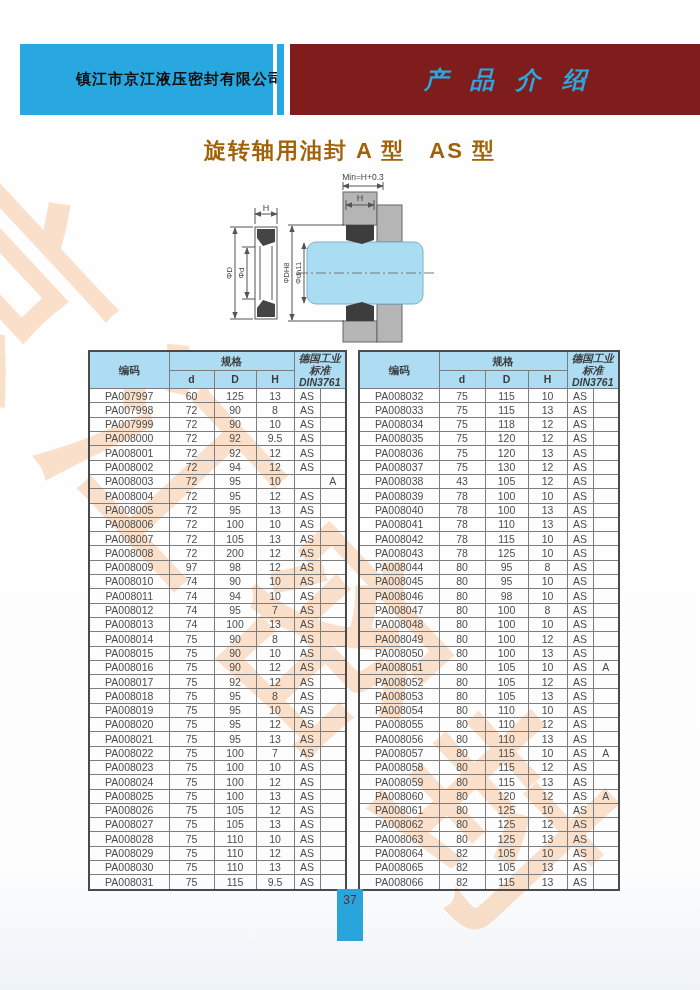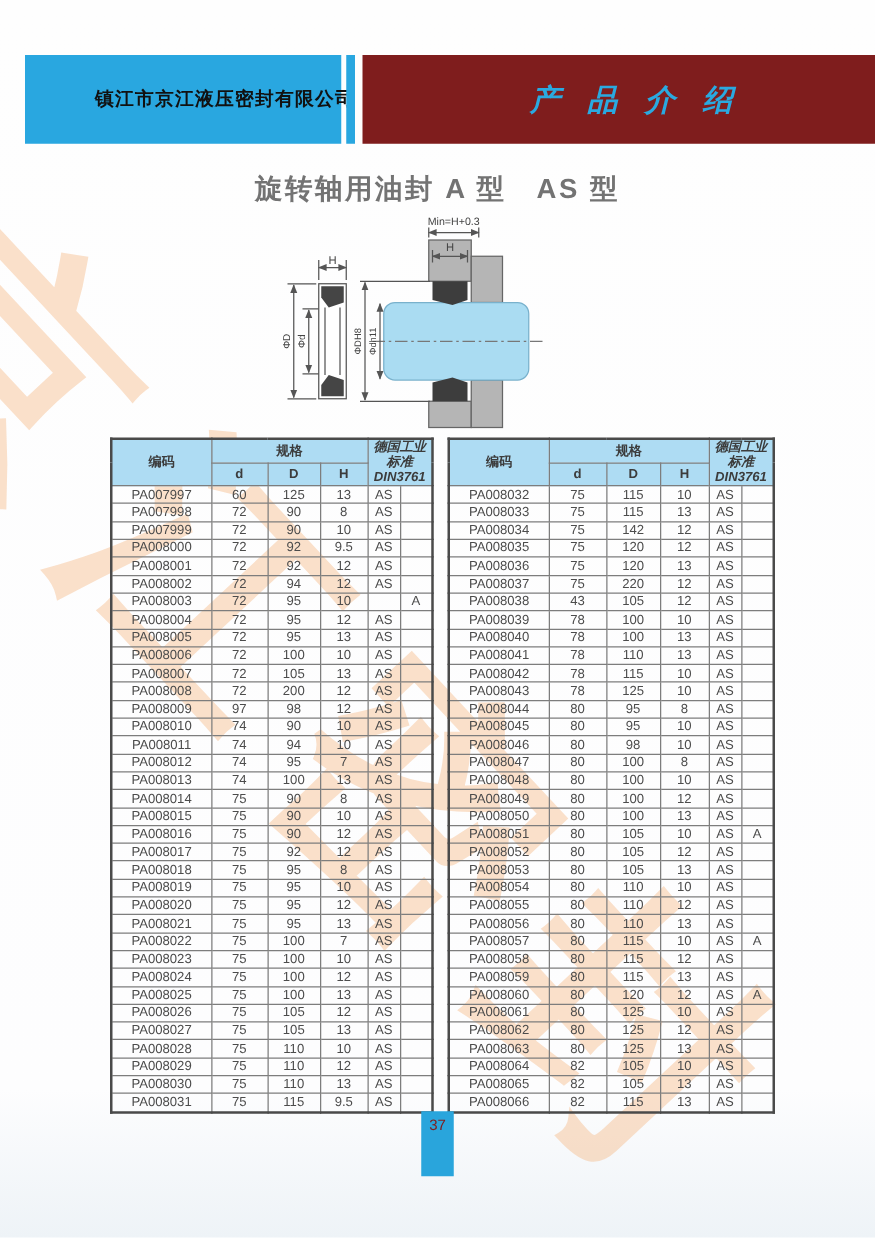--- a/index.html
+++ b/index.html
@@ -33,21 +33,21 @@
     background:#7f1d1d;display:flex;align-items:center;justify-content:center;
     box-sizing:border-box;z-index:2;
   }
   .hdr-section{
     font-family:"DejaVu Serif",serif;font-style:italic;font-weight:bold;
     font-size:24px;color:#2aa9e0;letter-spacing:22px;white-space:nowrap;
   }
   
   .page-title{
     position:absolute;left:0;top:136px;width:700px;text-align:center;z-index:2;
-    font-size:22px;font-weight:bold;color:#737373;letter-spacing:2px;
+    font-size:22px;font-weight:bold;color:#a16207;letter-spacing:2px;
   }
   
   .diagram{position:absolute;left:180px;top:172px;width:340px;height:175px;z-index:2;}
   .diagram text{fill:#444;font-family:"Liberation Sans",sans-serif;}
   
   .spec-table{
     position:absolute;top:350px;z-index:1;
     border-collapse:collapse;table-layout:fixed;
     font-size:10.5px;color:#4c4c4c;
   }
@@ -497,21 +497,21 @@
         <td>PA008033</td>
         <td>75</td>
         <td>115</td>
         <td>13</td>
         <td>AS</td>
         <td></td>
       </tr>
       <tr>
         <td>PA008034</td>
         <td>75</td>
-        <td>142</td>
+        <td>118</td>
         <td>12</td>
         <td>AS</td>
         <td></td>
       </tr>
       <tr>
         <td>PA008035</td>
         <td>75</td>
         <td>120</td>
         <td>12</td>
         <td>AS</td>
@@ -521,21 +521,21 @@
         <td>PA008036</td>
         <td>75</td>
         <td>120</td>
         <td>13</td>
         <td>AS</td>
         <td></td>
       </tr>
       <tr>
         <td>PA008037</td>
         <td>75</td>
-        <td>220</td>
+        <td>130</td>
         <td>12</td>
         <td>AS</td>
         <td></td>
       </tr>
       <tr>
         <td>PA008038</td>
         <td>43</td>
         <td>105</td>
         <td>12</td>
         <td>AS</td>

